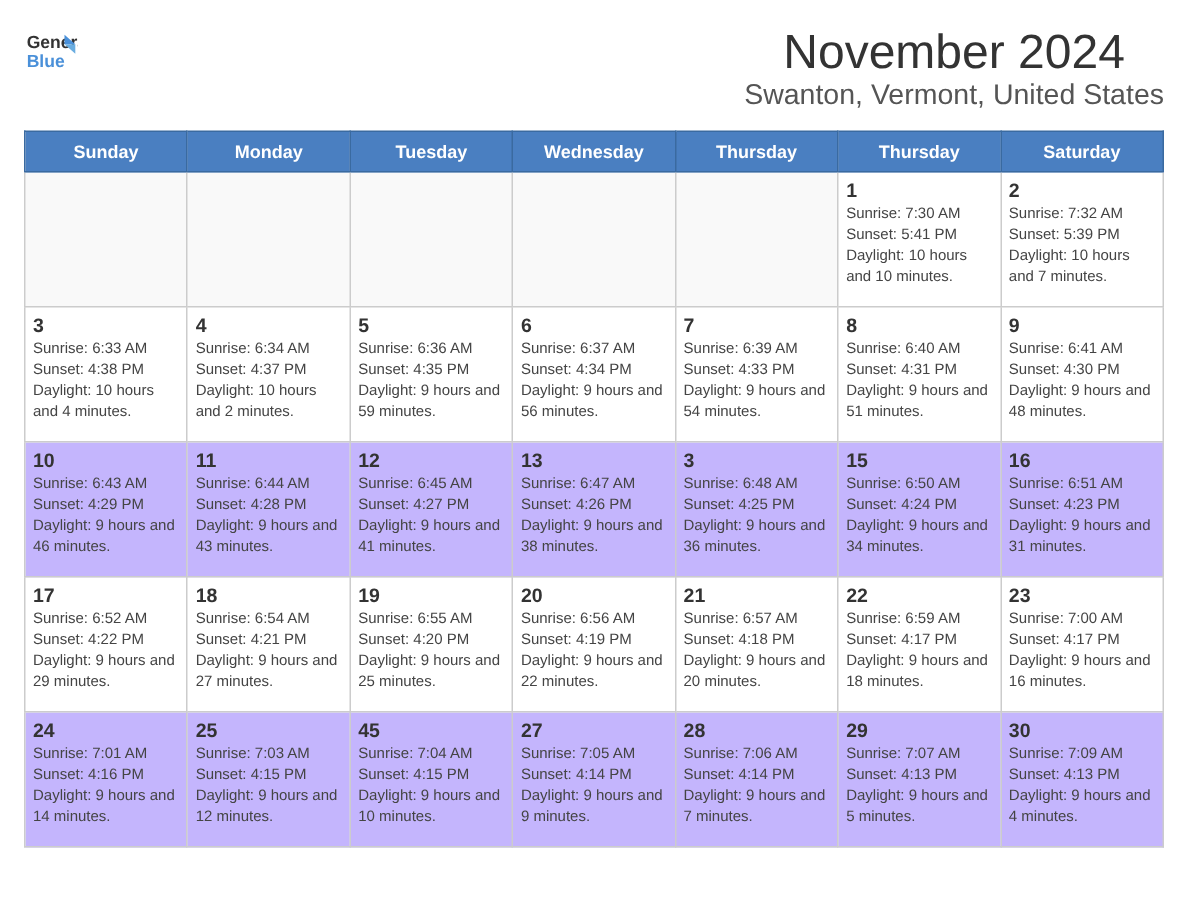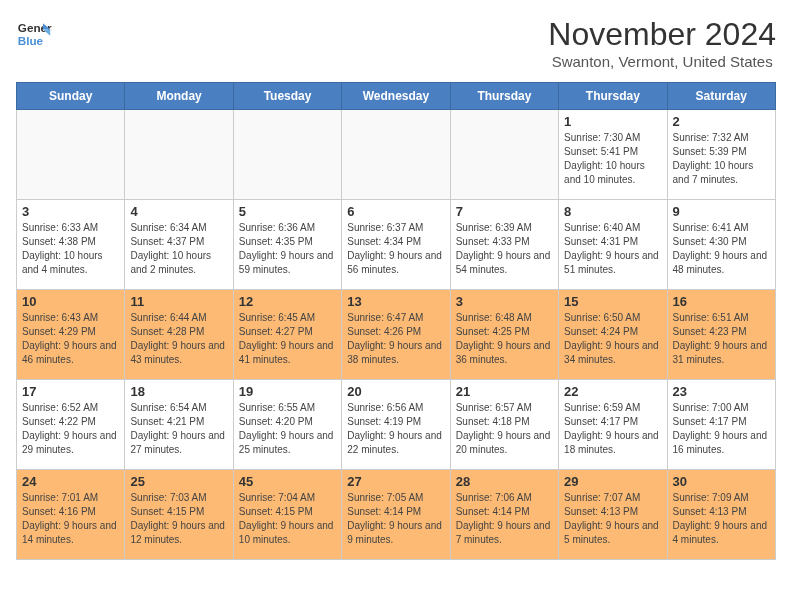--- a/index.html
+++ b/index.html
@@ -27,21 +27,21 @@
     }
     .title-section {
       text-align: center;
     }
     .month-title {
       font-size: 32px;
       font-weight: normal;
       color: #333;
     }
     .location-title {
-      font-size: 15px;
+      font-size: 19px;
       color: #555;
     }
     table {
       width: 100%;
       border-collapse: collapse;
       table-layout: fixed;
     }
     th {
       background-color: #4a7fc1;
       color: #fff;
@@ -57,21 +57,21 @@
       padding: 4px 5px;
       font-size: 10.5px;
       color: #333;
       height: 90px;
       background: #fff;
     }
     td.empty {
       background: #f9f9f9;
     }
     td.shaded {
-      background: #fdba74;
+      background: #c4b5fd;
       margin-left: 25px;
     }
     .day-number {
       font-size: 13px;
       font-weight: bold;
       color: #333;
       display: block;
       margin-bottom: 2px;
     }
     .day-info {

